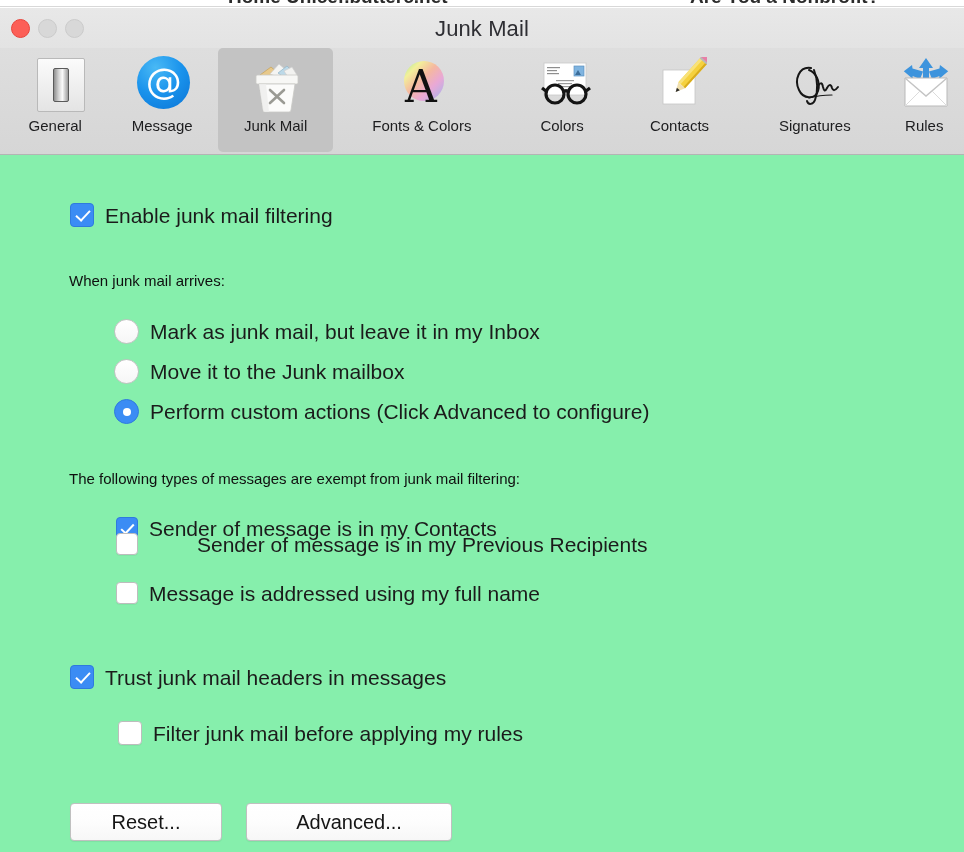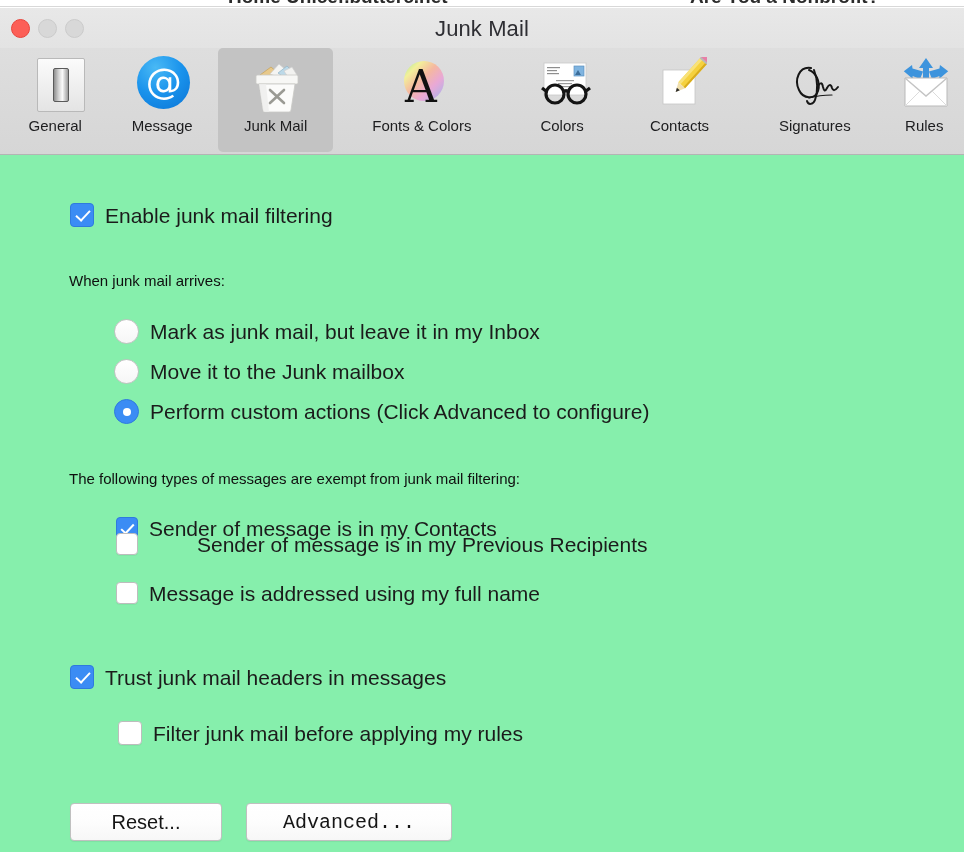--- a/index.html
+++ b/index.html
@@ -483,18 +483,18 @@
         <div class="cb on"></div>
         <div class="lbl">Trust junk mail headers in messages</div>
       </div>
 
       <div class="row" style="left:70px; top:566px;margin-left:48px;">
         <div class="cb off"></div>
         <div class="lbl">Filter junk mail before applying my rules</div>
       </div>
 
       <div class="btn" style="left:70px; top:648px; width:152px;">Reset...</div>
-      <div class="btn" style="left:246px; top:648px; width:206px;font-family:Liberation Mono, monospace;">Advanced...</div>
+      <div class="btn" style="left:246px; top:648px; width:206px;">Advanced...</div>
 
     </div>
 
   </div>
 </div>
 
 </body></html>

